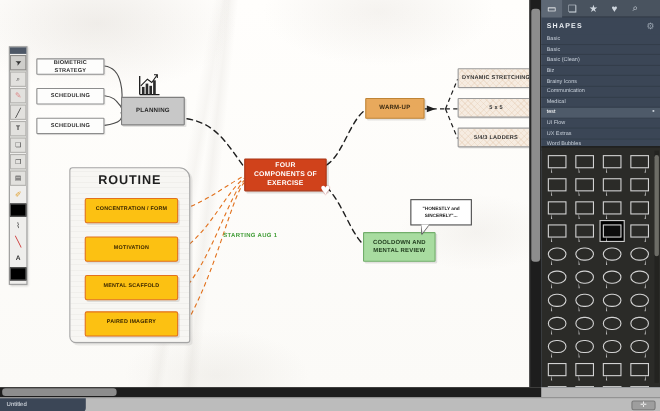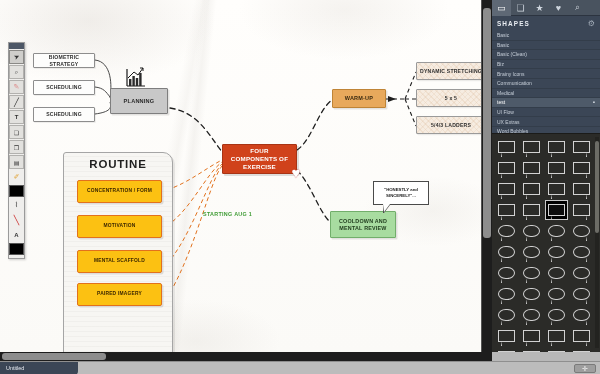--- a/index.html
+++ b/index.html
@@ -107,21 +107,21 @@
     color: #fff;
     font-size: 15px; line-height: 18px;
     text-align: center;
     text-shadow: 0 0 1px #b33;
   }
 
   
   #routine-group {
     position: absolute;
     left: 63px; top: 152px;
-    width: 110px; height: 221px;
+    width: 110px; height: 160px;
     background: #f7f6f3;
     border: 1px solid #a5a5a5;
     border-radius: 3px 10px 3px 6px;
     box-shadow: 2px 2px 0 rgba(0,0,0,.07);
     background-image:
       repeating-linear-gradient(0deg, rgba(180,178,172,.10) 0 1px, transparent 1px 5px);
   }
   #routine-title {
     position: absolute; top: 5px; left: 0; width: 100%;
     text-align: center;

